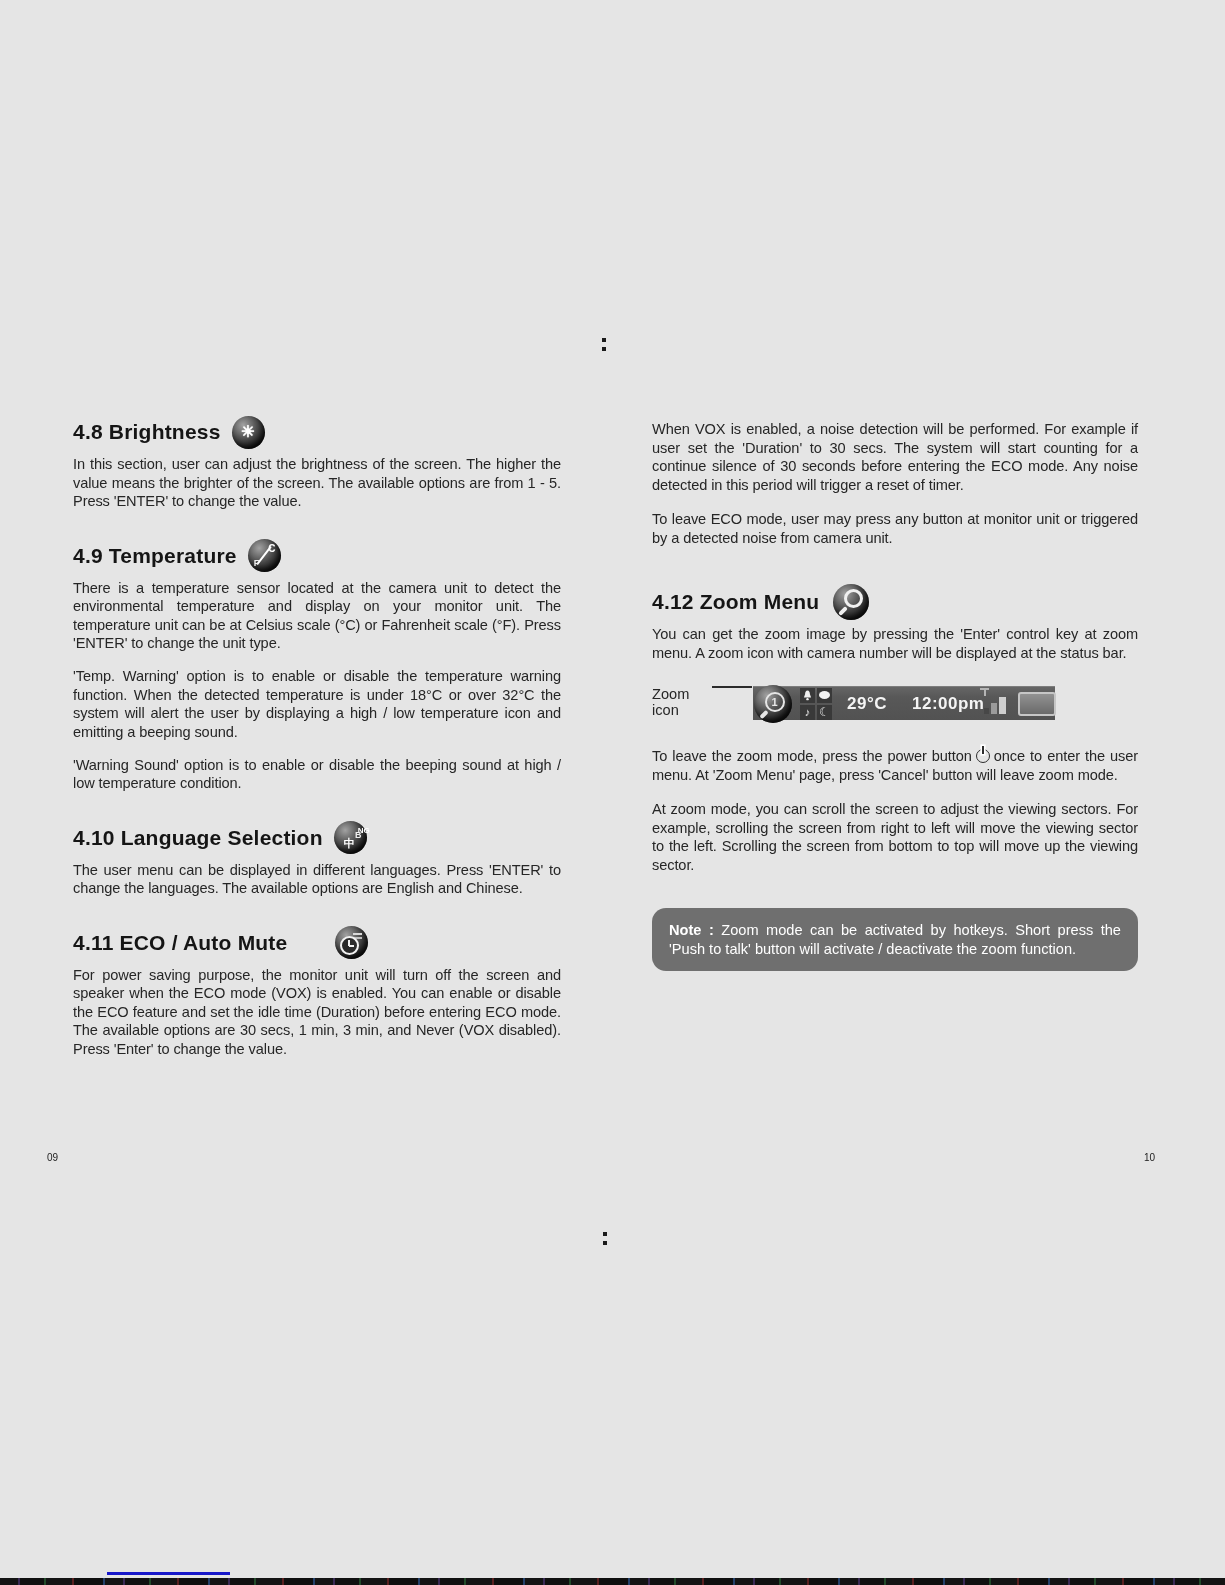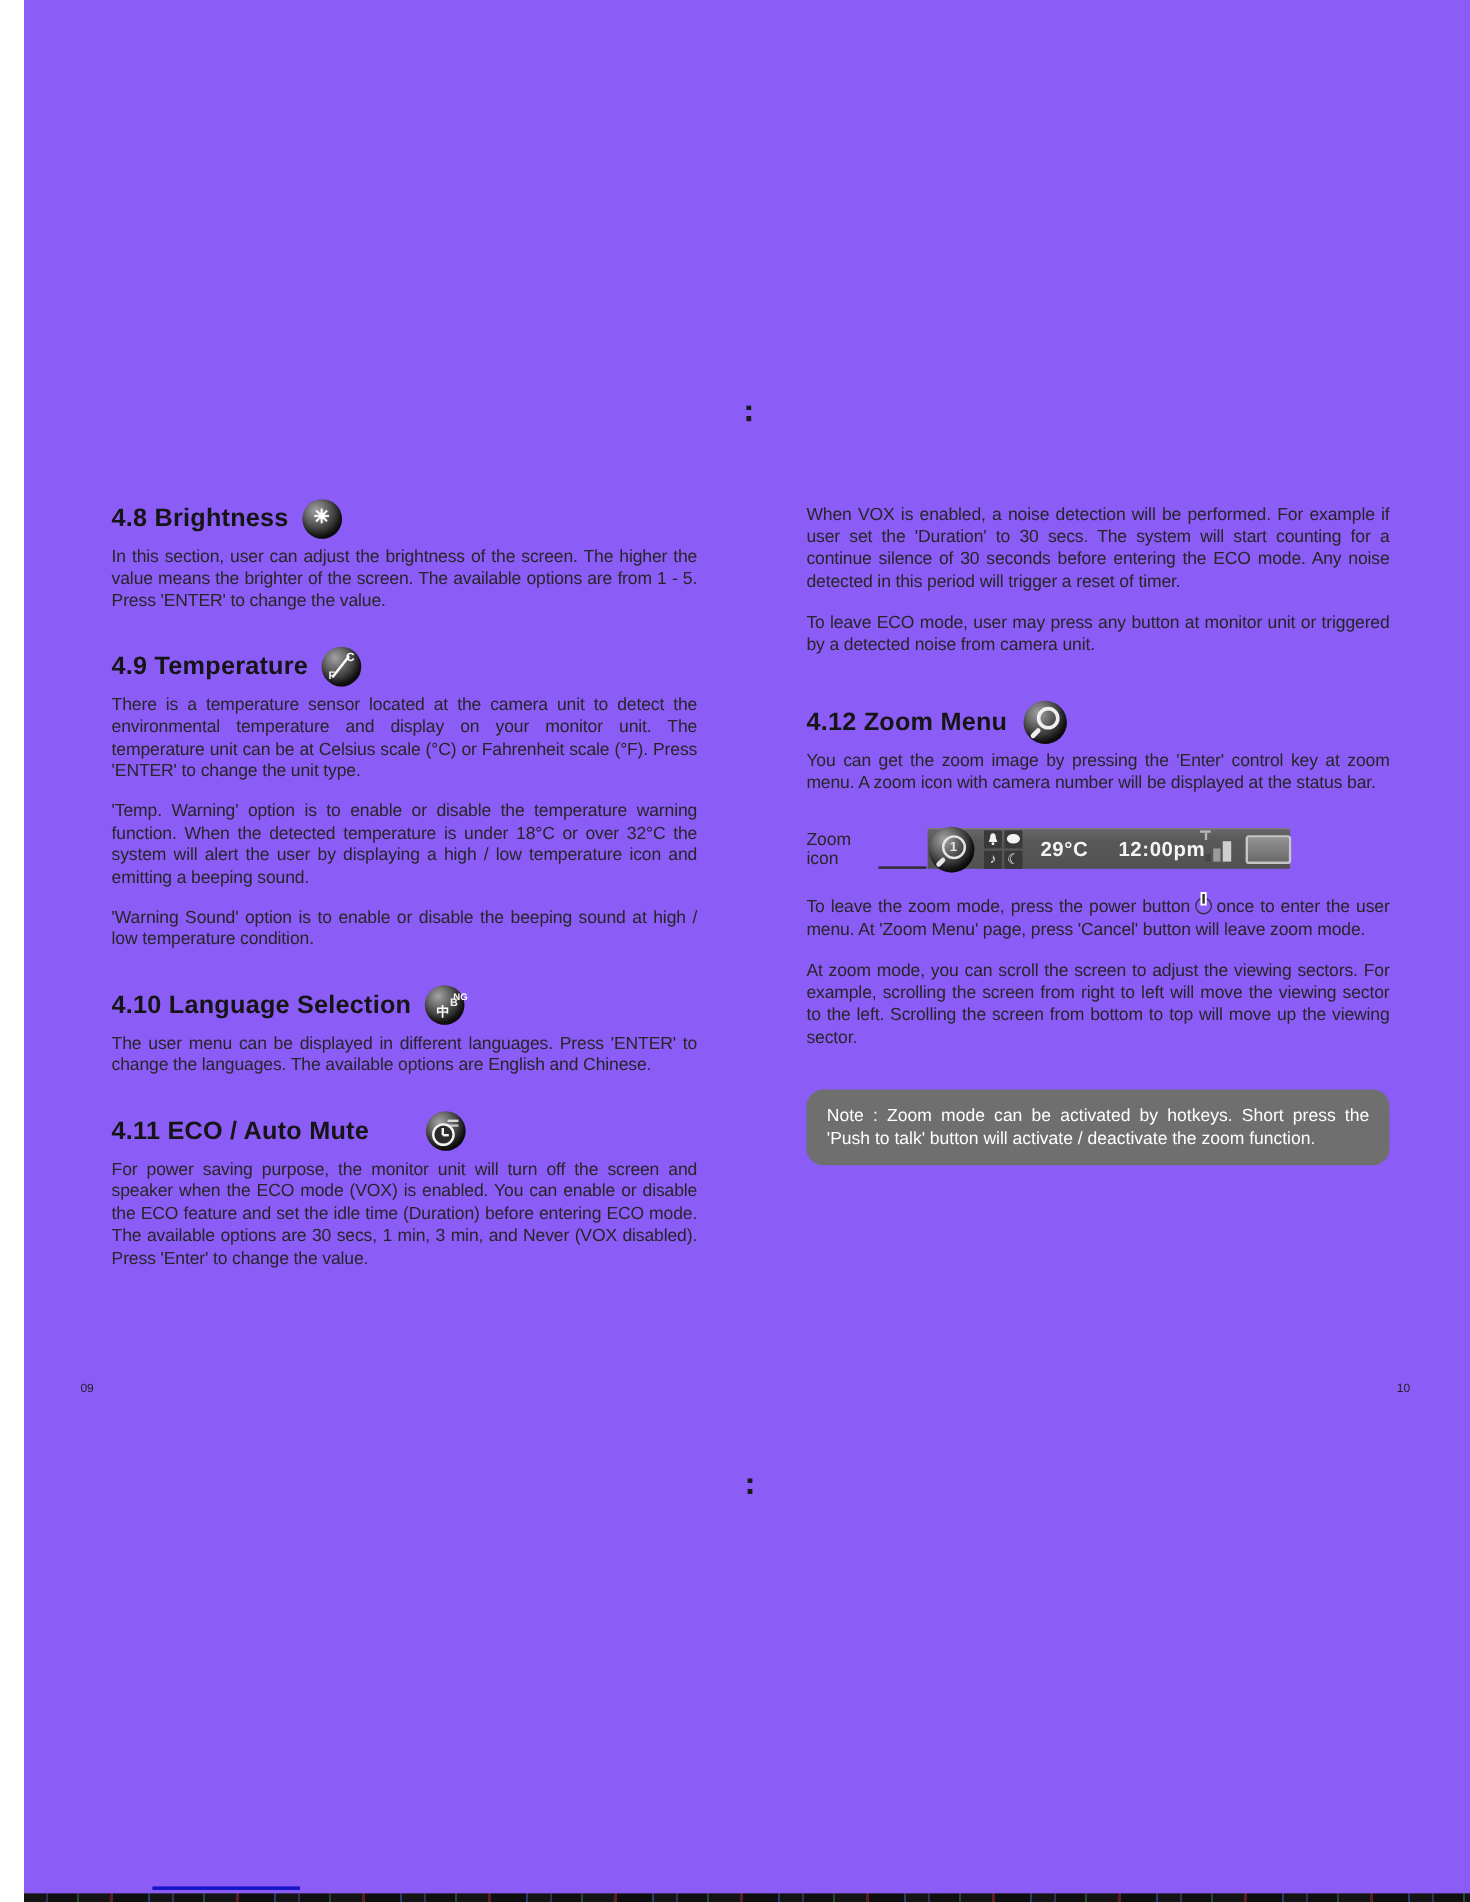--- a/index.html
+++ b/index.html
@@ -1,18 +1,18 @@
 <!DOCTYPE html>
 <html><head>
 <meta charset="utf-8">
 <style>
   html,body{margin:0;padding:0;background:#ffffff;}
   body{width:1225px;height:1585px;position:relative;overflow:hidden;
        font-family:"Liberation Sans",sans-serif;color:#2b2b2b;}
-  .page{position:absolute;inset:0;background:#8b5cf6;margin-left:20px;}
+  .page{position:absolute;inset:0;background:#e5e5e5;}
 
   
   .col{position:absolute;width:488px;}
   .col-left{left:73px;top:415px;}
   .col-right{left:652px;top:420px;width:486px;}
   .col > :first-child{margin-top:0;}
 
   p.body{font-size:14.6px;line-height:18.5px;text-align:justify;
          margin:0 0 14.5px;letter-spacing:-0.1px;color:#262626;}
   .col-right p.body{margin-bottom:16px;}
@@ -35,21 +35,21 @@
   .l-b{position:absolute;top:9px;right:5px;font-size:9px;font-weight:700;color:#eee;}
   .l-cn{position:absolute;bottom:3px;left:10px;font-size:11px;color:#fff;}
   .clockface{position:absolute;left:5px;bottom:4px;width:15px;height:15px;border:2px solid #f2f2f2;border-radius:50%;background:#2a2a2a;}
   .clockface::before{content:"";position:absolute;left:6px;top:2px;width:2px;height:6px;background:#f2f2f2;}
   .clockface::after{content:"";position:absolute;left:7px;top:7px;width:5px;height:2px;background:#f2f2f2;}
   .eco-dash{position:absolute;top:7px;right:6px;width:9px;height:2px;background:#d9d9d9;box-shadow:0 4px 0 #bfbfbf;}
   .mag-ring{position:absolute;top:5px;right:6px;width:13px;height:13px;border:3px solid #f0f0f0;border-radius:50%;}
   .mag-handle{position:absolute;left:8px;bottom:4px;width:4px;height:10px;background:#f0f0f0;transform:rotate(45deg);border-radius:2px;}
 
   
-  .zoom-fig{display:flex;align-items:flex-end;margin:24px 0 23px;height:38px;}
+  .zoom-fig{display:flex;align-items:flex-start;margin:24px 0 23px;height:38px;}
   .zoom-fig-label{font-size:14.6px;color:#262626;width:60px;flex:none;}
   .fig-line{width:40px;height:2px;background:#2b2b2b;flex:none;margin-right:1px;}
 
   
   .statusbar{width:302px;height:33px;background:linear-gradient(180deg,#666 0%,#585858 30%,#525252 100%);
              border-top:1px solid #7d7d7d;display:flex;align-items:center;flex:none;}
   .bar-zoom{width:38px;height:38px;margin-left:1px;display:flex;align-items:center;justify-content:center;z-index:2;}
   .bar-ring{width:16px;height:16px;border:2.5px solid #e6e6e6;border-radius:50%;display:flex;align-items:center;justify-content:center;
             font-size:11px;font-weight:700;color:#e6e6e6;margin:-4px 0 0 3px;}
   .bar-handle{position:absolute;left:8px;bottom:4px;width:4px;height:9px;background:#e6e6e6;transform:rotate(45deg);border-radius:2px;}
@@ -70,21 +70,21 @@
 
   
   .power{display:inline-block;width:12px;height:12px;border:1.8px solid #2d2d2d;border-radius:50%;
          position:relative;vertical-align:-2px;margin:0 4px;}
   .power::after{content:"";position:absolute;top:-4px;left:50%;transform:translateX(-50%);
                 width:2px;height:8px;background:#2d2d2d;box-shadow:0 0 0 1.6px #fff;}
 
   
   .note{background:#6f6f6f;border-radius:14px;padding:13px 17px;margin-top:34px;
         color:#fff;font-size:14.6px;line-height:18.5px;text-align:justify;}
-  .note b{font-weight:400;}
+  .note b{font-weight:700;}
 
   
   .pagenum{position:absolute;font-size:10px;color:#222;}
   .pagenum-left{left:47px;top:1152px;}
   .pagenum-right{left:1144px;top:1152px;}
 
   
   .regmark{position:absolute;width:4px;height:13px;
            background:linear-gradient(#1a1a1a 0 4px,transparent 4px 9px,#1a1a1a 9px 13px);}
   .regmark-top{left:602px;top:338px;}

